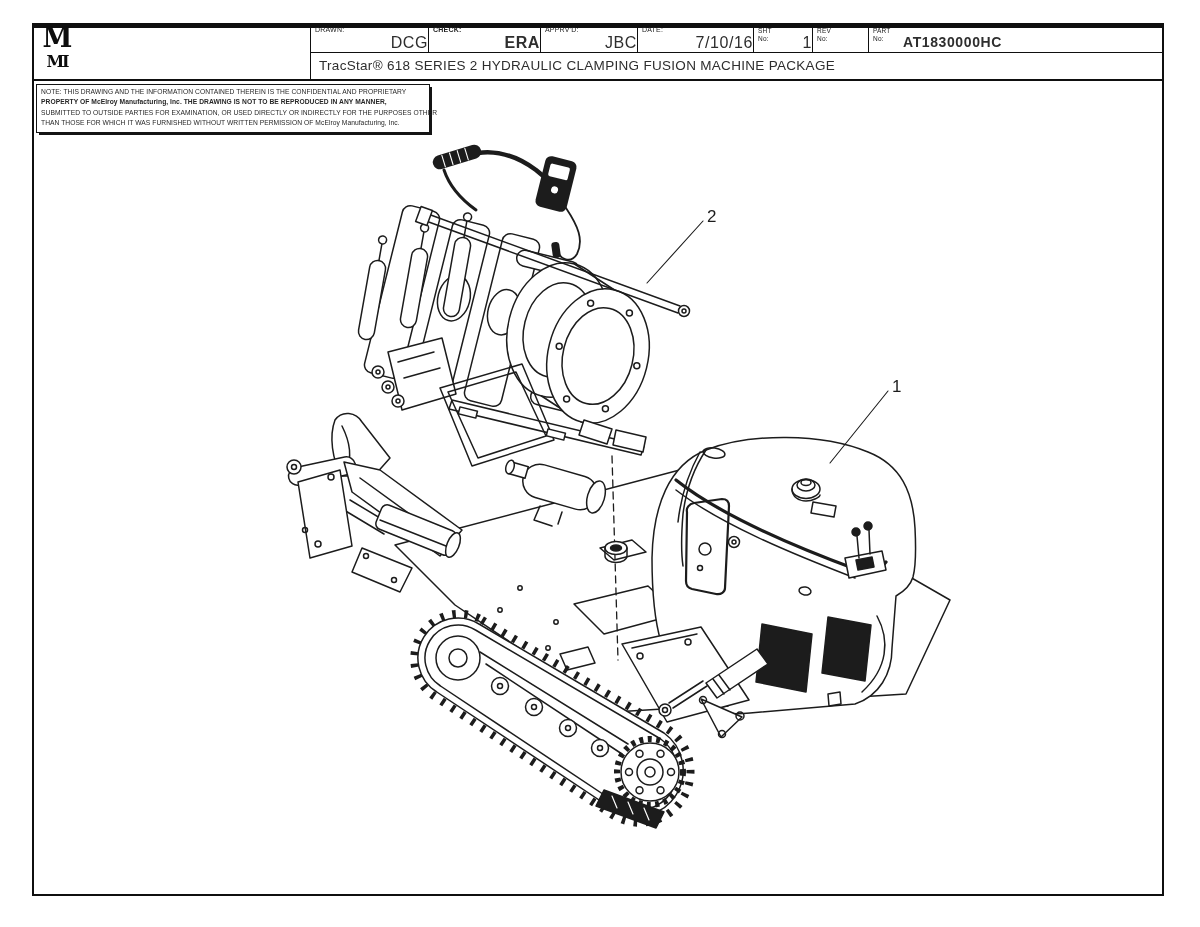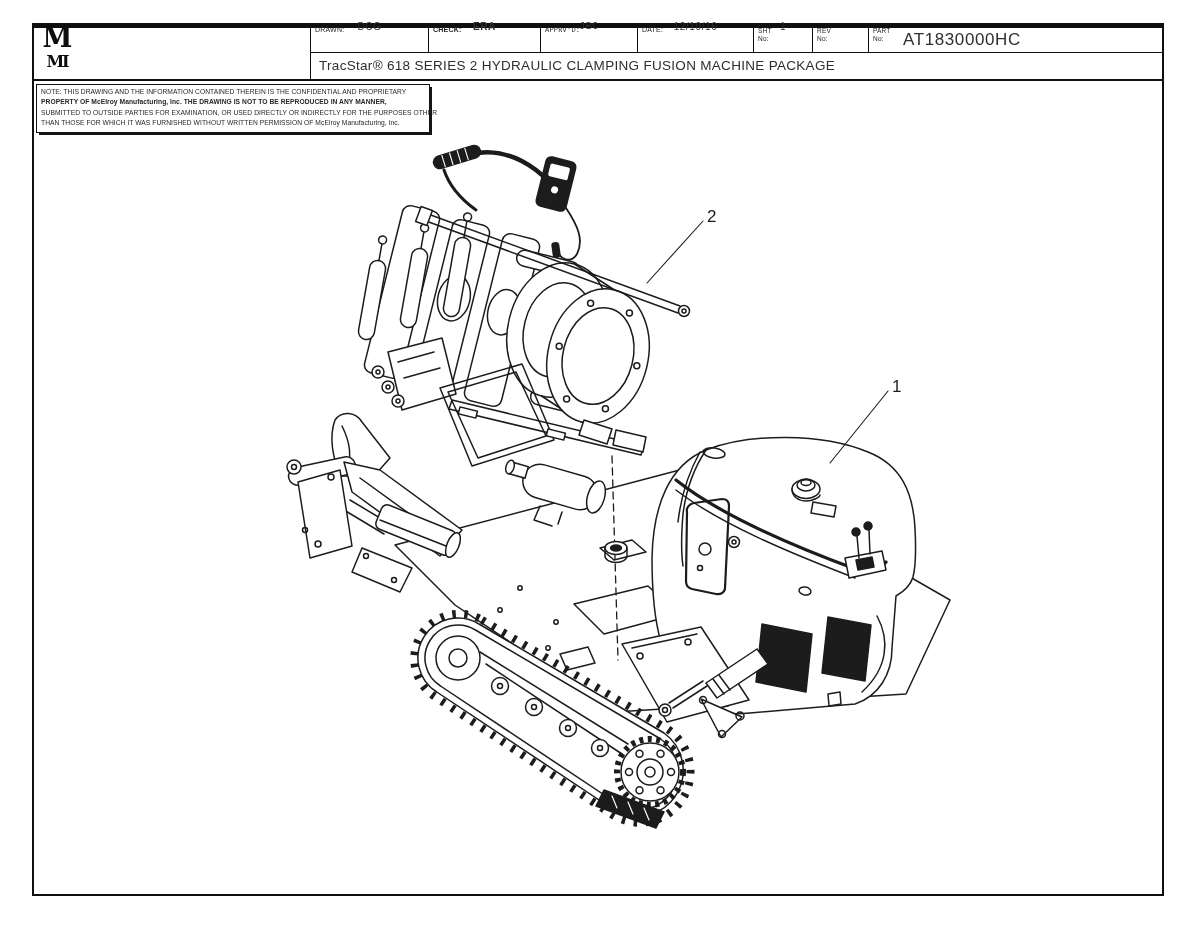--- a/index.html
+++ b/index.html
@@ -21,22 +21,22 @@
   .company-name{height:20px;line-height:22px;text-align:center;font-size:12.5px;
         border-bottom:1.2px solid #1a1a1a;margin:0 5px;}
   .tagline{height:15px;line-height:16px;text-align:center;font-size:12px;
         border-bottom:1.2px solid #1a1a1a;margin:0 5px;}
   .location-row{position:relative;height:16px;line-height:17px;text-align:center;font-size:8px;letter-spacing:0.2px;}
   .regmark{position:absolute;left:7px;top:2px;font-size:8px;}
 
   .fcell{position:absolute;top:24px;height:28px;border-left:1.4px solid #0f0f0f;box-sizing:border-box;}
   .flab{position:absolute;top:2px;left:4px;font-size:7px;letter-spacing:0.2px;color:#222;}
   .flab.two{font-size:6.5px;line-height:7.5px;white-space:pre-line;top:3px;}
-  .fval{position:absolute;left:0;right:0;bottom:20px;text-align:center;font-size:10px;letter-spacing:0.6px;}
-  .fval-part{position:absolute;left:34px;bottom:2px;font-size:17px;letter-spacing:0.6px;}
+  .fval{position:absolute;left:0;right:0;bottom:0;text-align:right;font-size:16px;letter-spacing:0.6px;}
+  .fval-part{position:absolute;left:34px;bottom:2px;font-size:14px;letter-spacing:0.6px;font-weight:bold;}
 
   .title-cell{position:absolute;left:310px;top:52px;width:854px;height:27px;
         border-left:1.4px solid #0f0f0f;box-sizing:border-box;line-height:27px;
         padding-left:8px;font-size:13.5px;letter-spacing:0.3px;white-space:nowrap;}
 
   .notebox{position:absolute;left:36px;top:84px;width:394px;height:49px;
         border:1.3px solid #141414;box-shadow:2.5px 2.5px 0 -0.5px #141414;
         box-sizing:border-box;padding:2px 4px 0 4px;font-size:6.7px;line-height:10.4px;
         color:#262626;white-space:nowrap;letter-spacing:0.05px;}
   .notebox .bold{font-weight:bold;}
@@ -58,27 +58,27 @@
   </div>
 
   <div class="fcell" style="left:310px;width:118px;">
     <span class="flab">DRAWN:</span>
     <span class="fval">DCG</span>
   </div>
   <div class="fcell" style="left:428px;width:112px;font-weight:bold;">
     <span class="flab">CHECK:</span>
     <span class="fval">ERA</span>
   </div>
-  <div class="fcell" style="left:540px;width:97px;font-family:Liberation Mono, monospace;">
+  <div class="fcell" style="left:540px;width:97px;">
     <span class="flab">APPRV'D:</span>
     <span class="fval">JBC</span>
   </div>
   <div class="fcell" style="left:637px;width:116px;">
     <span class="flab">DATE:</span>
-    <span class="fval">12/10/16</span>
+    <span class="fval">7/10/16</span>
   </div>
   <div class="fcell" style="left:753px;width:59px;">
     <span class="flab two">SHT
 No:</span>
     <span class="fval">1</span>
   </div>
   <div class="fcell" style="left:812px;width:56px;">
     <span class="flab two">REV
 No:</span>
     <span class="fval"></span>

